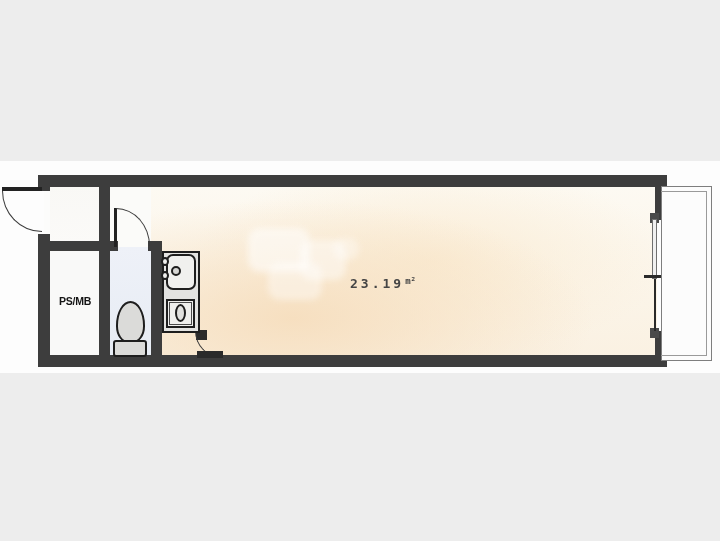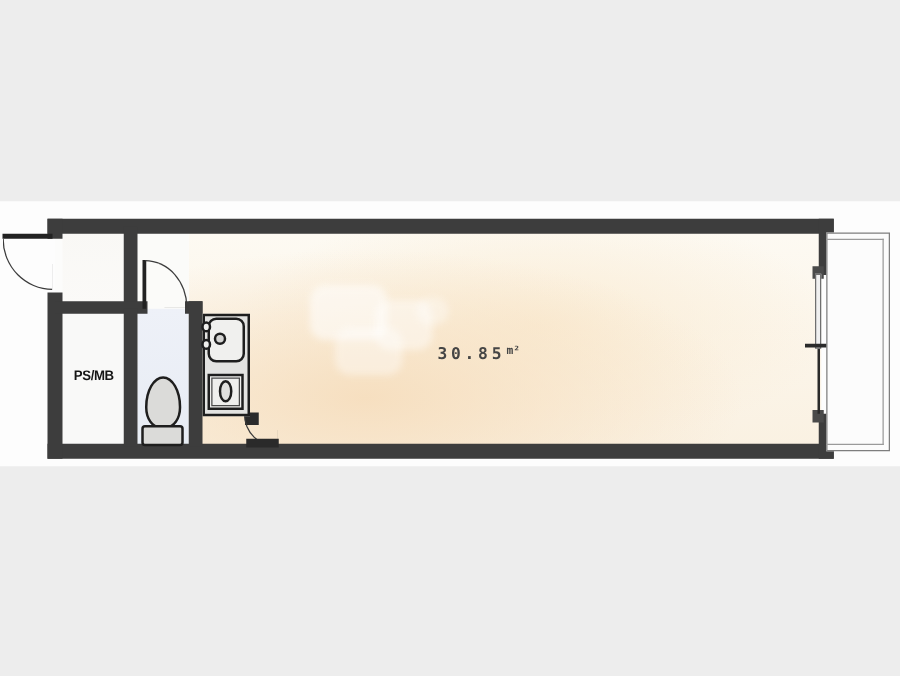--- a/index.html
+++ b/index.html
@@ -167,13 +167,13 @@
 
 <div class="abs balcony"></div>
 <div class="abs balcony-inner"></div>
 <div class="abs win-cap cap-top"></div>
 <div class="abs win-cap cap-bottom"></div>
 <div class="abs pane-upper"></div>
 <div class="abs pane-lower"></div>
 <div class="abs latch"></div>
 
 <div class="abs psmb-label">PS/MB</div>
-<div class="abs area-label"><span>30.85</span><span class="area-unit">m²</span></div>
+<div class="abs area-label"><span>23.19</span><span class="area-unit">m²</span></div>
 
 </body></html>

